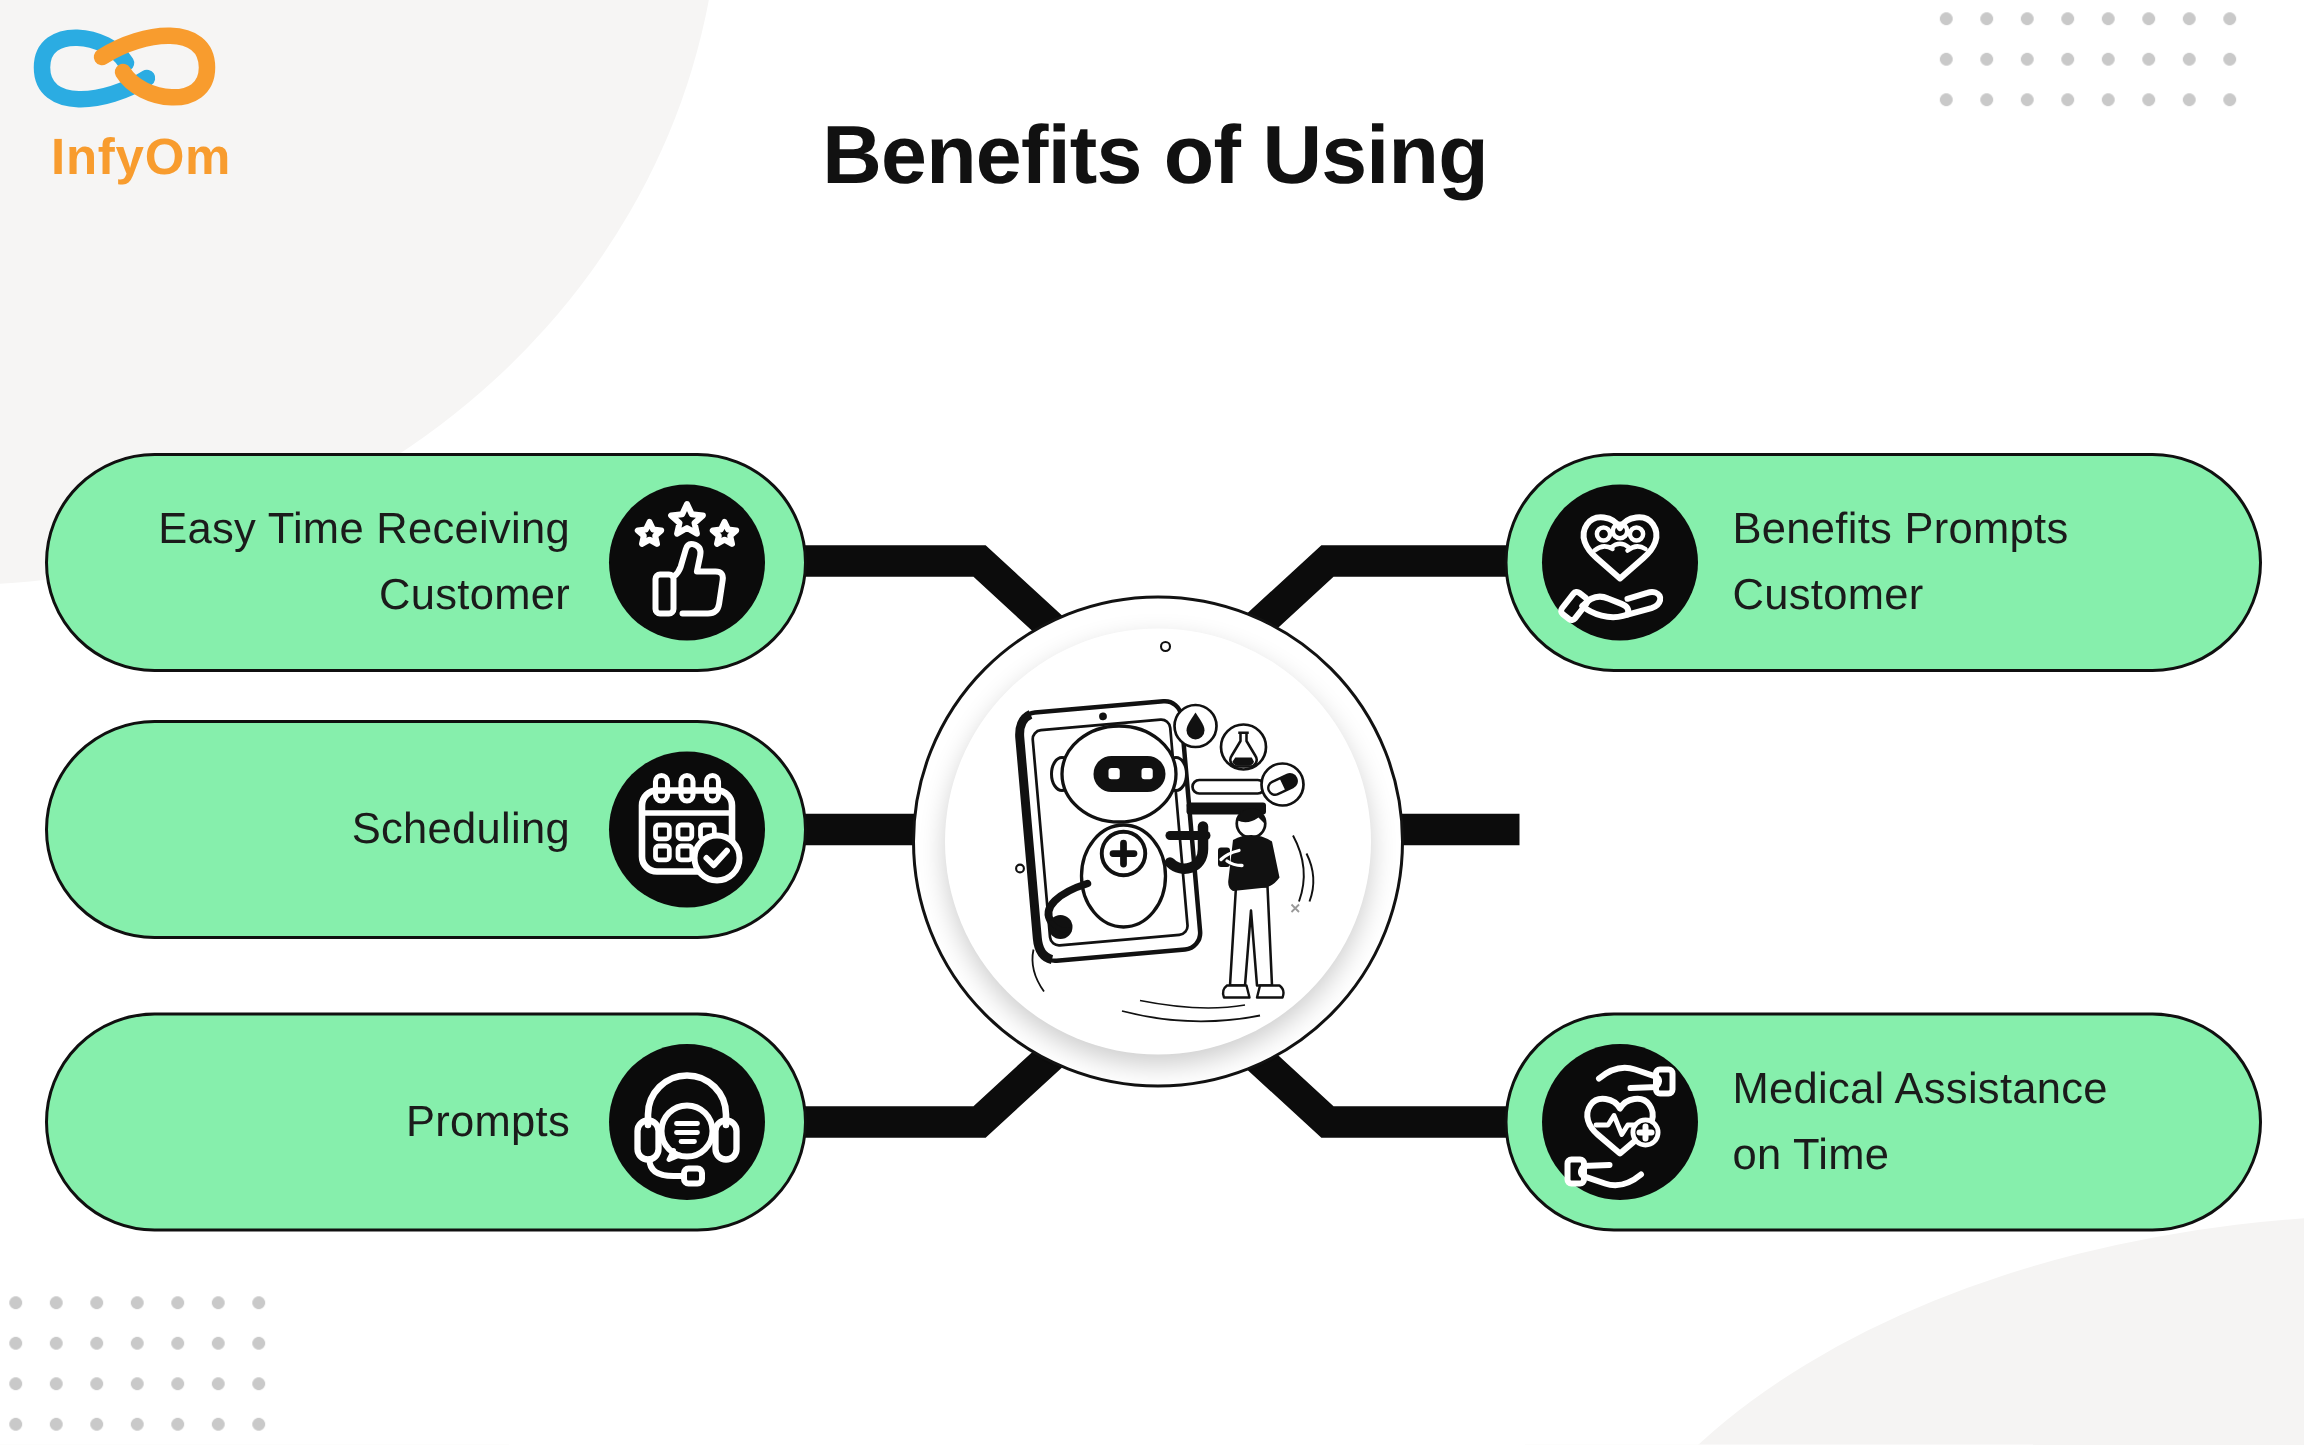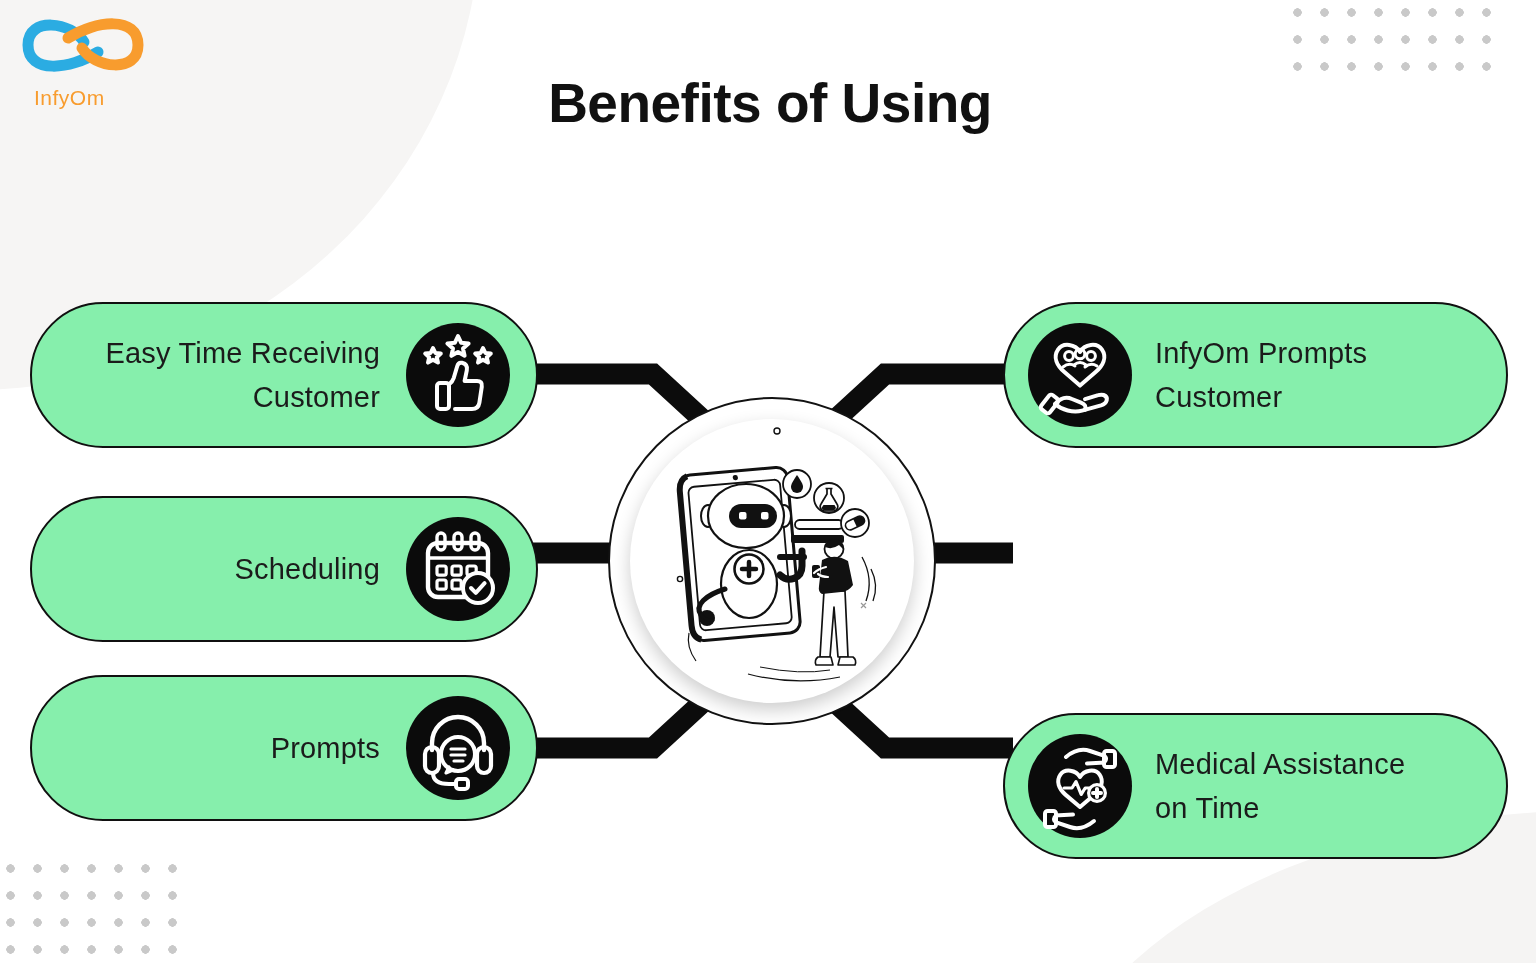--- a/index.html
+++ b/index.html
@@ -13,21 +13,21 @@
 
   
   .dots{position:absolute;z-index:0;
     background-image:radial-gradient(circle,#c9c9c9 4px,rgba(201,201,201,0) 4.5px);
     background-size:27px 27px;}
   .dots-tr{left:1284px;top:-1px;width:216px;height:81px;}
   .dots-bl{left:-3px;top:855px;width:190px;height:108px;}
 
   
   .logo{position:absolute;left:18px;top:14px;z-index:2;}
-  .logo-text{position:absolute;left:34px;top:86px;z-index:2;font-size:21px;font-weight:400;color:#F89C2E;letter-spacing:.5px;}
+  .logo-text{position:absolute;left:34px;top:86px;z-index:2;font-size:34px;font-weight:700;color:#F89C2E;letter-spacing:.5px;}
 
   
   .title{position:absolute;left:420px;top:66px;width:700px;text-align:center;z-index:2;
     font-weight:700;color:#111;font-size:55px;line-height:74px;letter-spacing:-.5px;}
 
   
   .connectors{position:absolute;left:0;top:0;z-index:1;}
 
   
   .center-circle{position:absolute;left:608px;top:397px;width:324px;height:324px;border-radius:50%;
@@ -42,25 +42,25 @@
   .pill-r{width:505px;}
   .icon-circle{position:absolute;top:19px;width:104px;height:104px;border-radius:50%;background:#0b0b0b;}
   .pill-l .icon-circle{right:26px;}
   .pill-r .icon-circle{left:23px;}
   .pill-txt{position:absolute;top:0;bottom:0;display:flex;flex-direction:column;justify-content:center;
     font-size:29px;font-weight:500;color:#1b1b1b;line-height:44px;letter-spacing:.2px;}
   .pill-l .pill-txt{left:40px;right:156px;text-align:right;align-items:flex-end;}
   .pill-r .pill-txt{left:150px;right:36px;text-align:left;align-items:flex-start;}
 
   #pill-l1{left:30px;top:302px;}
-  #pill-l2{left:30px;top:480px;margin-top:16px;}
+  #pill-l2{left:30px;top:480px;}
   #pill-l3{left:30px;top:675px;}
   #pill-r1{left:1003px;top:302px;}
   #pill-r2{left:1003px;top:480px;}
-  #pill-r3{left:1003px;top:713px;}
+  #pill-r3{left:1003px;top:675px;}
 
   .icon-circle svg{position:absolute;left:0;top:0;width:104px;height:104px;}
   .ic{stroke:#fff;stroke-width:2;fill:none;stroke-linecap:round;stroke-linejoin:round;}
 </style>
 </head>
 <body>
 
 <div class="canvas">
 
   <div class="blob blob-tl"></div>
@@ -238,21 +238,21 @@
           <circle cx="26" cy="15.5" r="2.4" stroke-width="1.5"></circle>
           <circle cx="31.5" cy="16.5" r="2.2" stroke-width="1.5"></circle>
           <path d="M17.5 22 q3 -2.5 6 -.5 M23 21 q3 -2.5 6 0 M28.5 22 q3 -2.5 6 -.5" stroke-width="1.5"></path>
           <path d="M13.5 40.5 c3.5 3 9 4.5 13.5 3.3 l9.5 -2.6 c3.2 -1 4 -4.2 1.3 -5.2 q-1.2 -.4 -2.7 .1 l-6.6 2" stroke-width="2"></path>
           <path d="M13.5 40.5 q4 -4.5 8.5 -2.5 l4.5 1.8 q3 1.2 2 3.5" stroke-width="2"></path>
           <rect x="8" y="36" width="5.5" height="9" rx="1.4" transform="rotate(38 10.75 40.5)" stroke-width="2"></rect>
         </g>
       </svg>
     </div>
     <div class="pill-txt">
-      <div>InfyOm Prompts</div>
+      <div>Benefits Prompts</div>
       <div>Customer</div>
     </div>
   </div>
 
 
   <div class="pill pill-r" id="pill-r3">
     <div class="icon-circle">
       <svg viewBox="0 0 52 52">
         <g class="ic">
           <path d="M26 21.5 c-2 -3.5 -7.5 -4.5 -9.8 -1.2 c-2.3 3.3 -.8 7.2 2.5 10 l7.3 6.2 7.3 -6.2 c3.3 -2.8 4.8 -6.7 2.5 -10 C33.5 17 28 18 26 21.5 z" stroke-width="2"></path>

